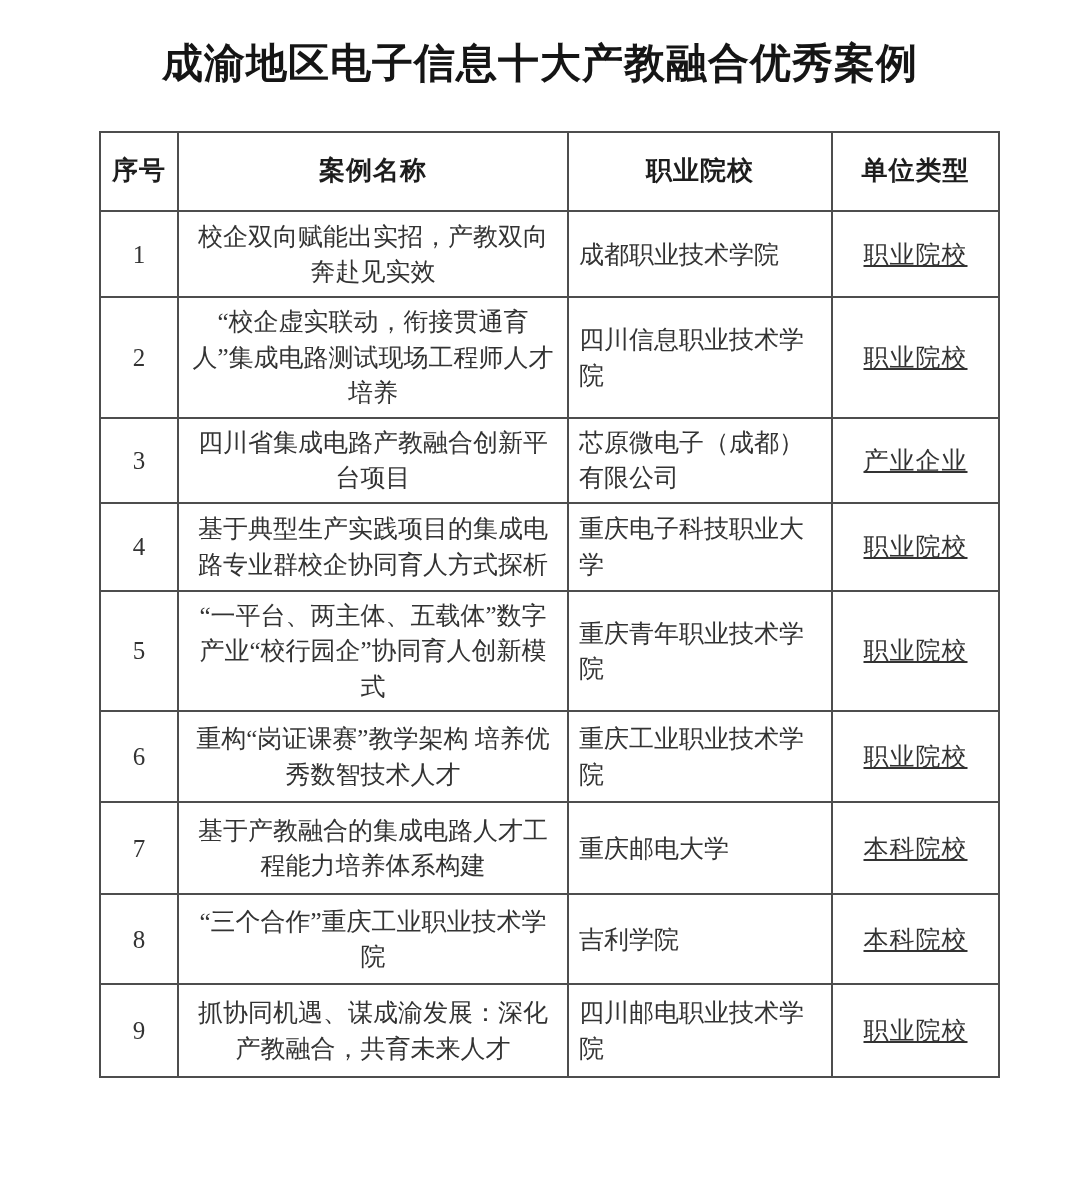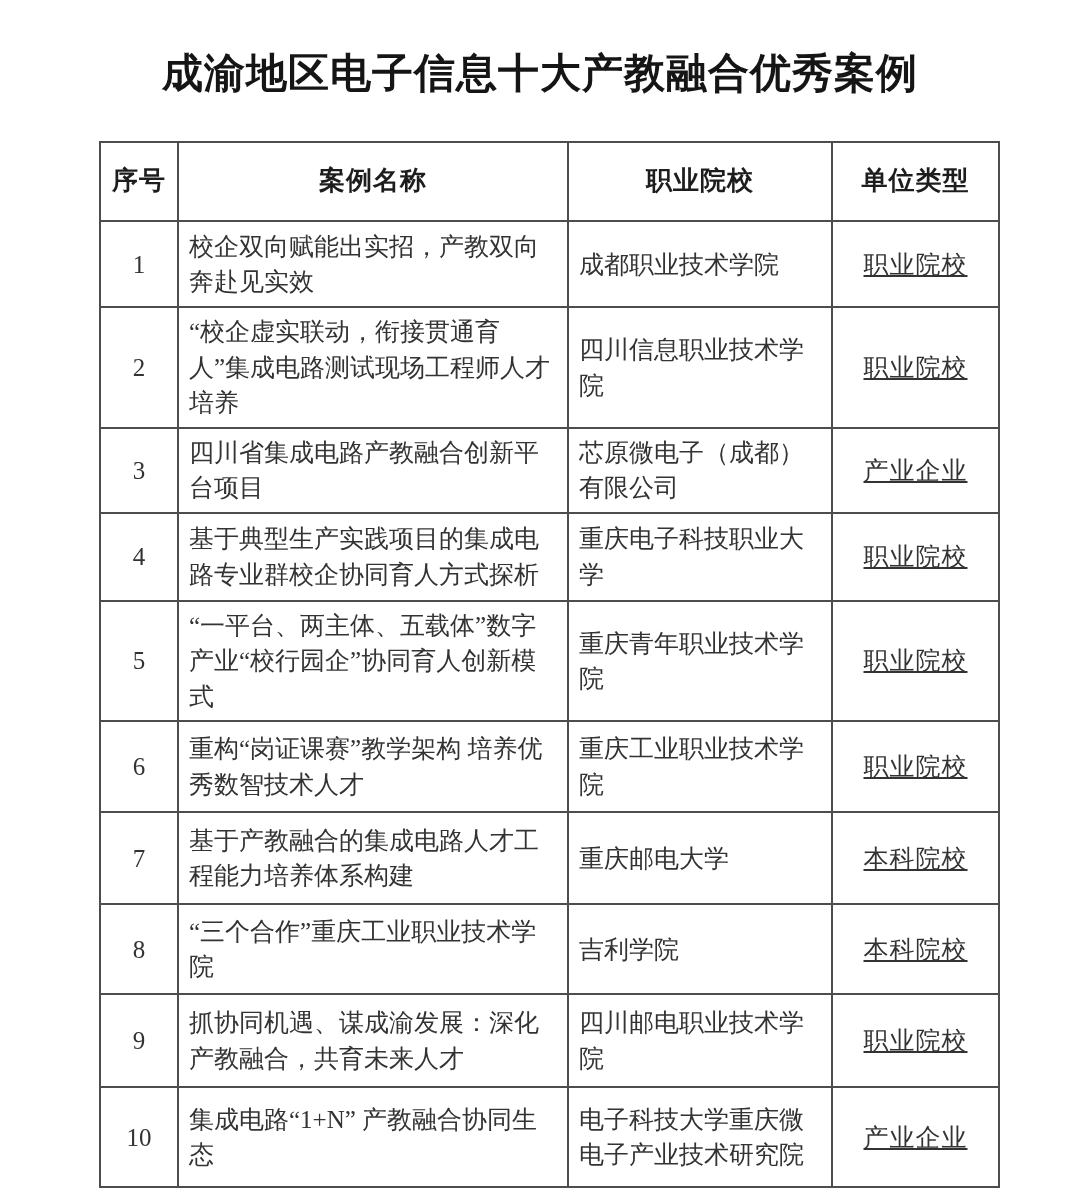--- a/index.html
+++ b/index.html
@@ -16,21 +16,21 @@
     overflow: hidden;
   }
   .page {
     width: 1080px;
     height: 1193px;
     background: #ffffff;
     position: relative;
   }
   .doc-title {
     margin: 0;
-    padding-top: 48px;
+    padding-top: 38px;
     text-align: center;
     font-size: 41px;
     font-weight: 700;
     letter-spacing: 1px;
     color: #151515;
     font-family: "Liberation Serif", serif;
     line-height: 1.25;
   }
   table.cases-table {
     border-collapse: collapse;
@@ -60,21 +60,21 @@
     text-align: center;
     color: #1d1d1d;
     letter-spacing: 1px;
   }
   td.cell-no {
     text-align: center;
     font-size: 24px;
     color: #2a2a2a;
   }
   td.cell-case {
-    text-align: left;
+    text-align: center;
     padding-left: 13px;
     padding-right: 12px;
   }
   td.cell-unit {
     text-align: left;
     padding-left: 12px;
     padding-right: 10px;
     margin-top: 33px;
   }
   td.cell-type {
@@ -153,21 +153,15 @@
         <td class="cell-case">“三个合作”重庆工业职业技术学院</td>
         <td class="cell-unit">吉利学院</td>
         <td class="cell-type">本科院校</td>
       </tr>
       <tr style="height:93px">
         <td class="cell-no">9</td>
         <td class="cell-case">抓协同机遇、谋成渝发展：深化产教融合，共育未来人才</td>
         <td class="cell-unit">四川邮电职业技术学院</td>
         <td class="cell-type">职业院校</td>
       </tr>
-      <tr style="height:100px">
-        <td class="cell-no">10</td>
-        <td class="cell-case">集成电路“1+N” 产教融合协同生态</td>
-        <td class="cell-unit">电子科技大学重庆微电子产业技术研究院</td>
-        <td class="cell-type">产业企业</td>
-      </tr>
     </tbody>
   </table>
 </div>
 
 </body></html>

